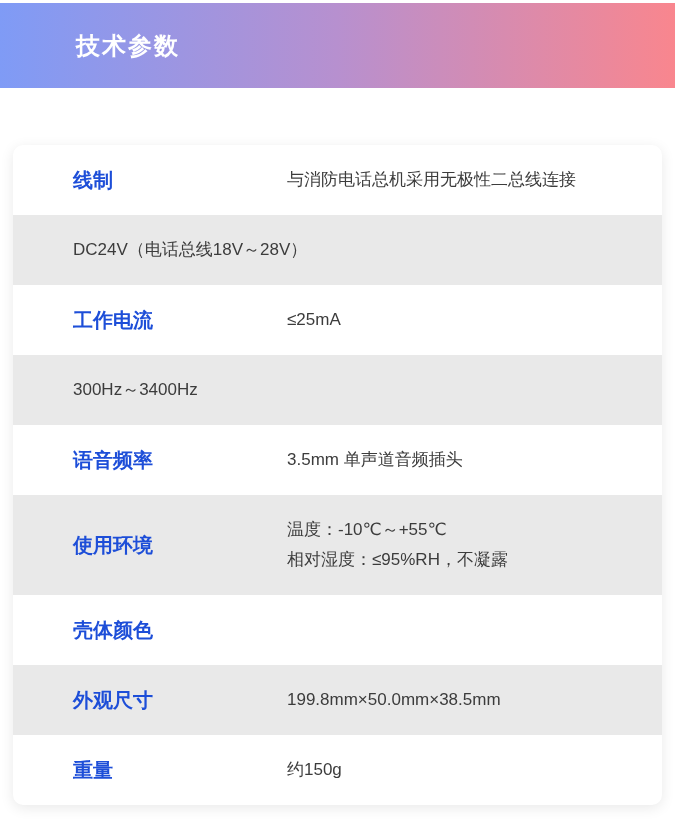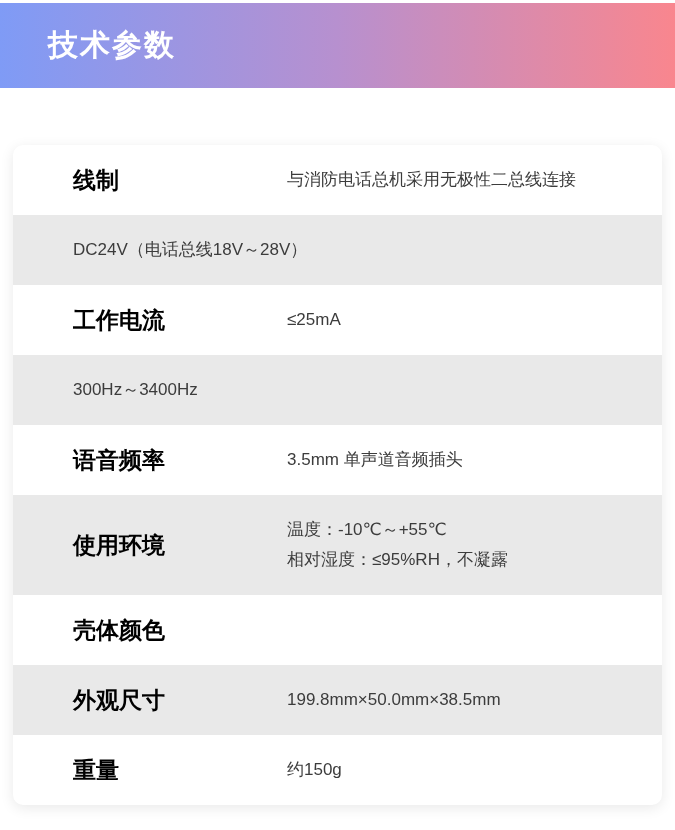--- a/index.html
+++ b/index.html
@@ -18,23 +18,24 @@
     margin-top: 3px;
     width: 675px;
     height: 85px;
     background: linear-gradient(90deg, #7f9bf6 0%, #b790cf 50%, #f9868e 100%);
     display: flex;
     align-items: center;
   }
   .banner-title {
     padding-left: 48px;
     color: #ffffff;
-    font-size: 30px;
+    font-size: 24px;
     font-weight: 700;
     letter-spacing: 2px;
+    margin-left: 28px;
   }
   
   .card {
     margin: 57px 13px 0 13px;
     background: #ffffff;
     border-radius: 10px;
     box-shadow: 0 3px 14px rgba(0,0,0,0.09);
     overflow: hidden;
   }
   .spec-row {
@@ -43,23 +44,23 @@
     min-height: 70px;
     padding: 20px 20px 20px 60px;
     box-sizing: border-box;
   }
   .spec-row.shaded {
     background: #e9e9e9;
   }
   .row-label {
     width: 214px;
     flex: 0 0 214px;
-    font-size: 23px;
+    font-size: 20px;
     font-weight: 700;
-    color: #000000;
+    color: #1d4ed8;
     line-height: 28px;
   }
   .row-value {
     flex: 1;
     font-size: 17px;
     font-weight: 400;
     color: #3c3c3c;
     line-height: 30px;
     white-space: pre-line;
   }

